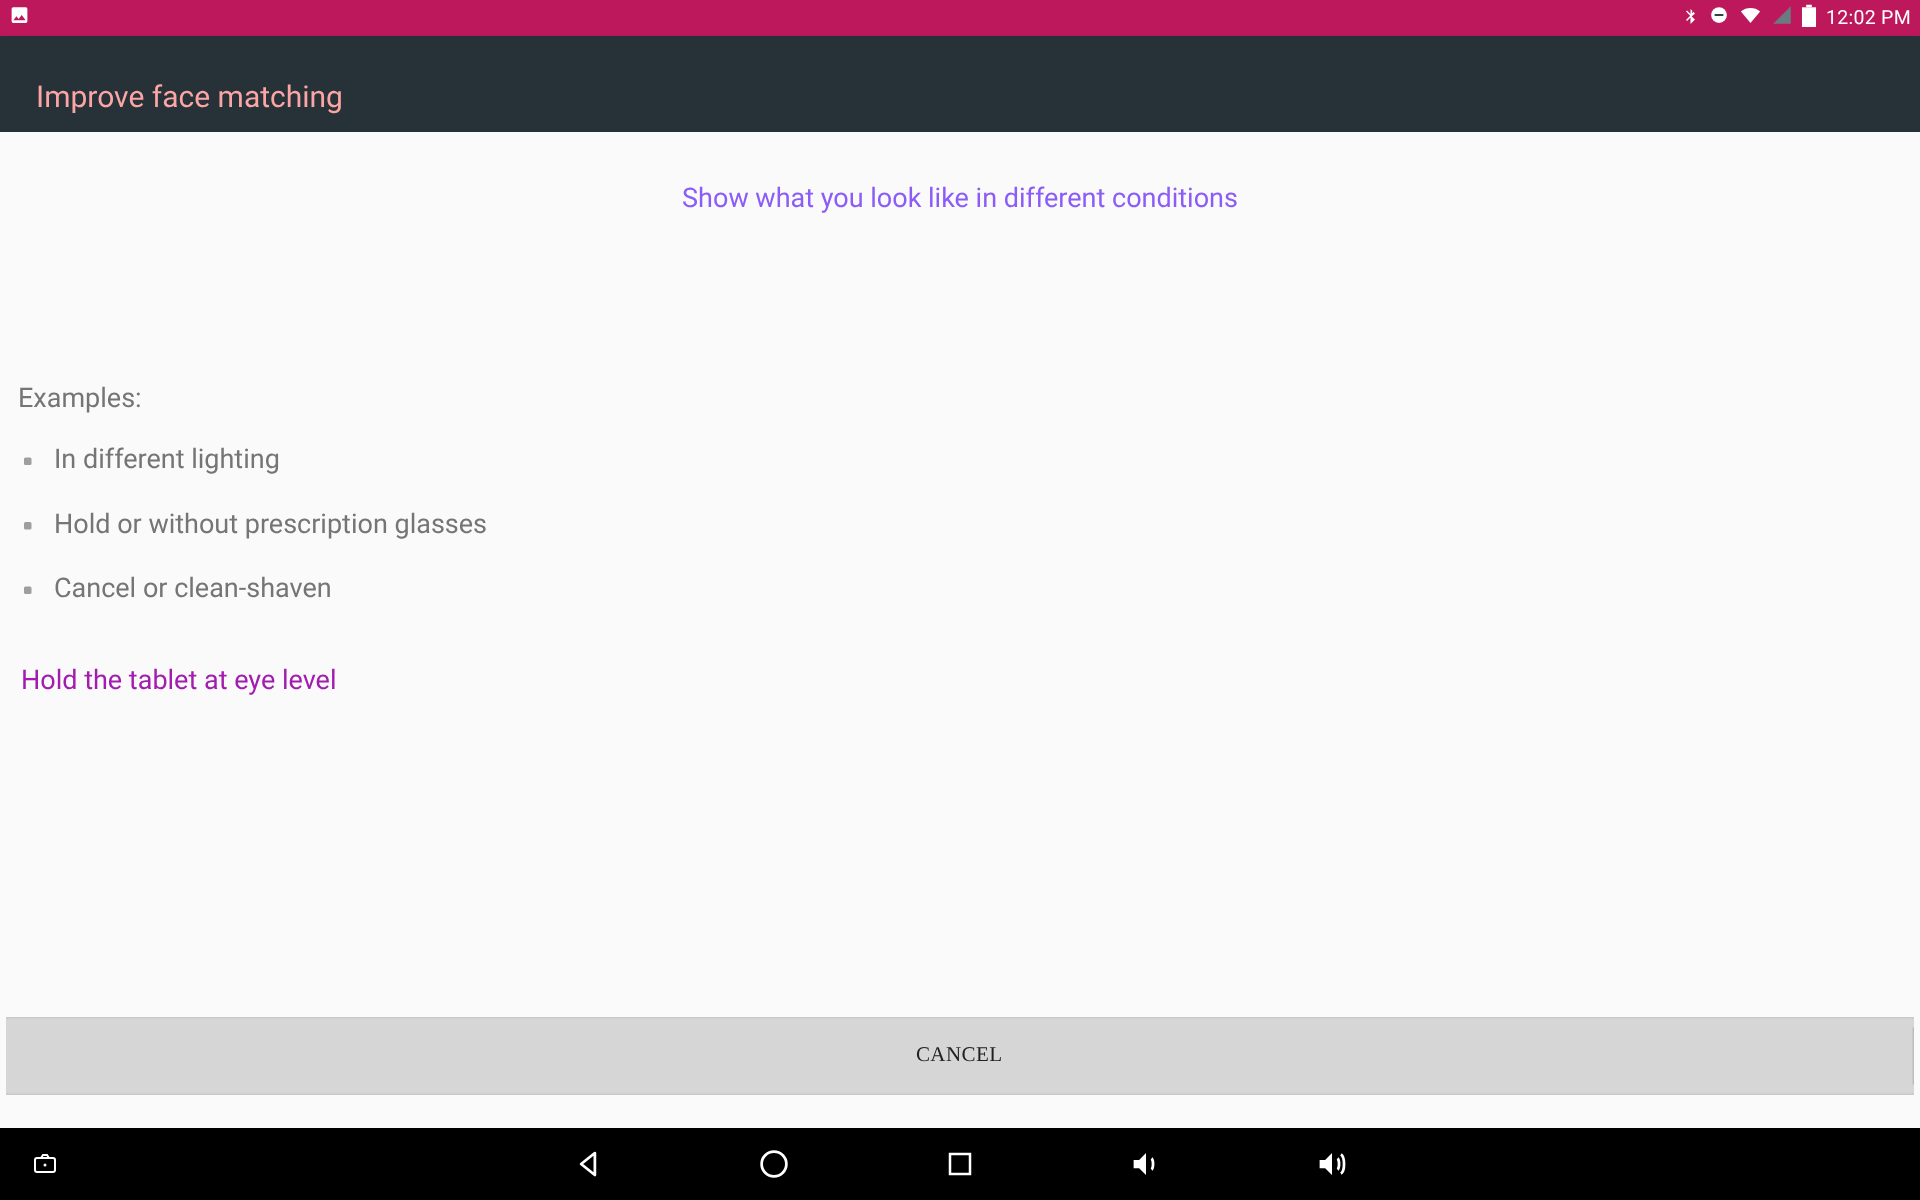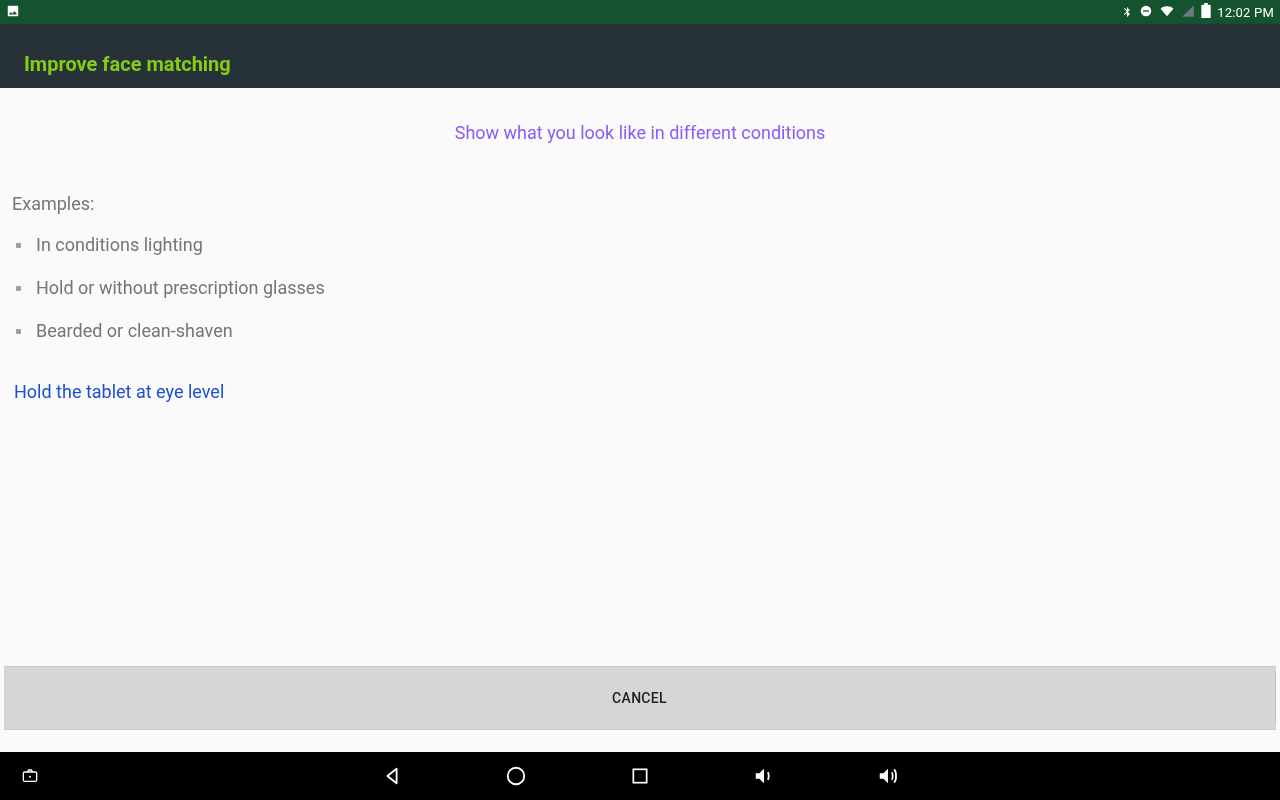--- a/index.html
+++ b/index.html
@@ -1,39 +1,39 @@
 <!DOCTYPE html>
 <html><head>
 <meta charset="utf-8">
 <style>
   * { box-sizing: border-box; margin: 0; padding: 0; }
   html, body { width: 1280px; height: 800px; font-family: Roboto, "Helvetica Neue", Arial, sans-serif; background: #fafafa; overflow: hidden; }
   .status-bar {
     height: 24px;
-    background: #14532d;
+    background: #be185d;
     color: #fff;
     display: flex;
     align-items: center;
     justify-content: space-between;
     padding: 0 6px;
     font-size: 13px;
   }
   .status-left, .status-right { display: flex; align-items: center; gap: 4px; }
   .status-right { gap: 6px; }
   .status-bar svg { fill: #fff; }
   .clock { font-size: 13px; letter-spacing: 0.2px; }
   .app-bar {
     height: 80px;
     background: #263238;
-    color: #84cc16;
+    color: #fca5a5;
     display: flex;
     align-items: center;
     padding: 0 24px;
     font-size: 20px;
-    font-weight: 700;
+    font-weight: 400;
     box-shadow: 0 2px 4px rgba(0,0,0,0.15);
   }
   .content {
     position: absolute;
     top: 88px;
     left: 0;
     right: 0;
     bottom: 48px;
     background: #fafafa;
     padding: 4px;
@@ -46,21 +46,21 @@
   }
   .subtitle {
     text-align: center;
     color: #8b5cf6;
     font-size: 18px;
     margin-top: 30px;
   }
   .examples-heading {
     color: #757575;
     font-size: 18px;
-    margin-top: 50px;
+    margin-top: 112px;
     margin-left: 8px;
   }
   ul.examples {
     list-style: none;
     margin-top: 20px;
     margin-left: 10px;
   }
   ul.examples li {
     color: #757575;
     font-size: 18px;
@@ -72,35 +72,36 @@
     content: "";
     position: absolute;
     left: 2px;
     top: 9px;
     width: 5px;
     height: 5px;
     background: #9e9e9e;
     border-radius: 1px;
   }
   .instruction {
-    color: #1d4ed8;
+    color: #a21caf;
     font-size: 18px;
     margin-top: 40px;
     margin-left: 10px;
   }
   .button-bar {
     position: absolute;
     left: 0;
     right: 0;
     bottom: 52px;
-    height: 64px;
+    height: 52px;
     background: #d6d6d6;
     display: flex;
     border-top: 1px solid #c9c9c9;
     border-bottom: 1px solid #c9c9c9;
+    font-family: Liberation Serif, serif;
   }
   .btn {
     flex: 1;
     display: flex;
     align-items: center;
     justify-content: center;
     text-transform: uppercase;
     font-size: 14px;
     font-weight: 500;
     color: #212121;
@@ -185,23 +186,23 @@
 
 <div class="app-bar">
   <span>Improve face matching</span>
 </div>
 
 <div class="content">
   <div class="inner">
     <div class="subtitle">Show what you look like in different conditions</div>
     <div class="examples-heading">Examples:</div>
     <ul class="examples">
-      <li>In conditions lighting</li>
+      <li>In different lighting</li>
       <li>Hold or without prescription glasses</li>
-      <li>Bearded or clean-shaven</li>
+      <li>Cancel or clean-shaven</li>
     </ul>
     <div class="instruction">Hold the tablet at eye level</div>
 
     <div class="button-bar">
       <div class="btn">Cancel</div>
       <div class="btn-divider"></div>
     </div>
   </div>
 </div>
 

